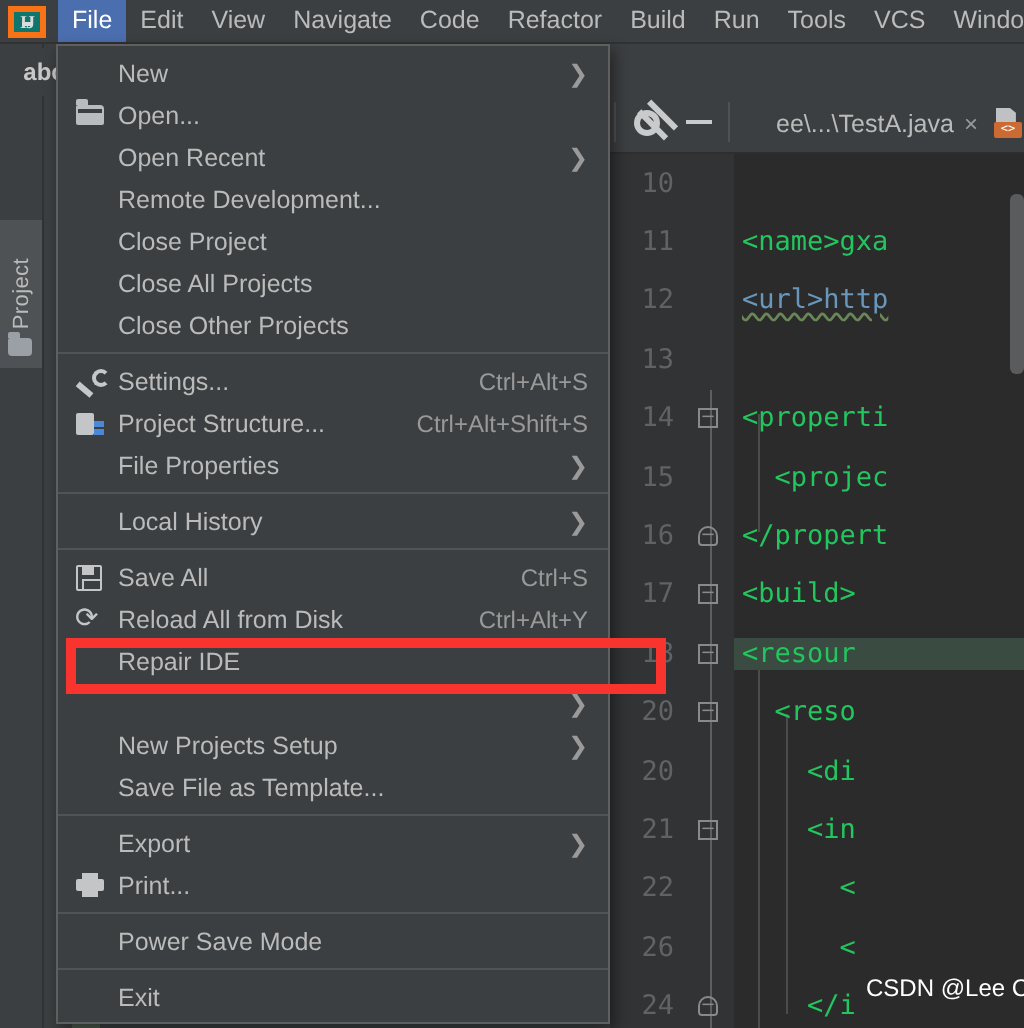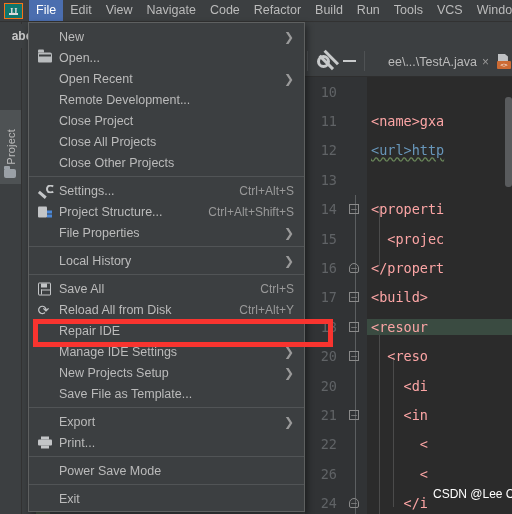--- a/index.html
+++ b/index.html
@@ -19,21 +19,21 @@
   
   #menubar {
     position: absolute; top: 0; left: 0;
     width: 512px; height: 22px;
     background: #3c3f41;
     display: flex; align-items: center;
     border-bottom: 1px solid #323232;
   }
   .ij-logo {
     width: 19px; height: 16px; margin-left: 4px;
-    border: 1px solid #f97316;
+    border: 3px solid #f97316;
     background: #0f766e;
     display: flex; align-items: center; justify-content: center;
     font-family: "Liberation Serif", serif;
     font-size: 9px; font-weight: bold; color: #dcdcdc;
     letter-spacing: -0.5px;
     position: relative;
     flex: 0 0 auto;
   }
   .ij-logo::after {
     content: ""; position: absolute; bottom: 3px; left: 4px; right: 4px;
@@ -336,21 +336,21 @@
   .fold.round { border-radius: 50% 50% 2px 2px; }
   .foldline {
     position: absolute; left: 8.5px; top: 0; bottom: 0; width: 1px;
     background: #5c5f61;
   }
   .code {
     flex: 1 1 auto; white-space: pre;
     color: #a9b7c6;
     padding-left: 4px;
   }
-  .tag { color: #fca5a5; }
+  .tag { color: #22c55e; }
   .link { color: #6897bb; text-decoration: underline; text-decoration-style: wavy;
           text-decoration-color: #6a8759; }
   .hl-sel { background: #3a4b41; }
   .indentline {
     position: absolute; top: 0; bottom: 0; width: 1px; background: #4b4b4b;
   }
 
   
   #ed-scroll-thumb {
     position: absolute; right: 0; top: 20px;
@@ -604,21 +604,20 @@
         <span class="mi-icon">
           <span class="ico-reload">⟳</span>
         </span>
         <span class="label">Reload All from Disk</span>
         <span class="shortcut">Ctrl+Alt+Y</span>
       </div>
       <div class="mi">
         <span class="label">Repair IDE</span>
       </div>
       <div class="mi">
-        <span class="label">Manage IDE Settings</span>
         <span class="submenu-arrow">❯</span>
       </div>
       <div class="mi">
         <span class="label">New Projects Setup</span>
         <span class="submenu-arrow">❯</span>
       </div>
       <div class="mi">
         <span class="label">Save File as Template...</span>
       </div>
       <div class="mi-sep"></div>

